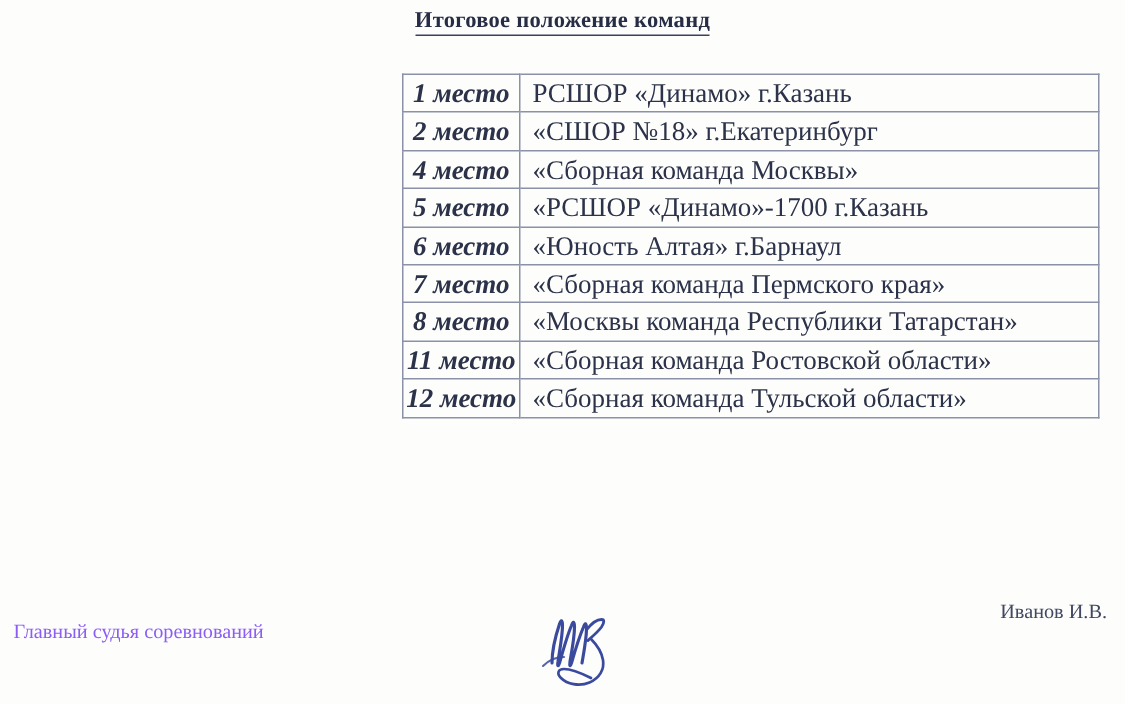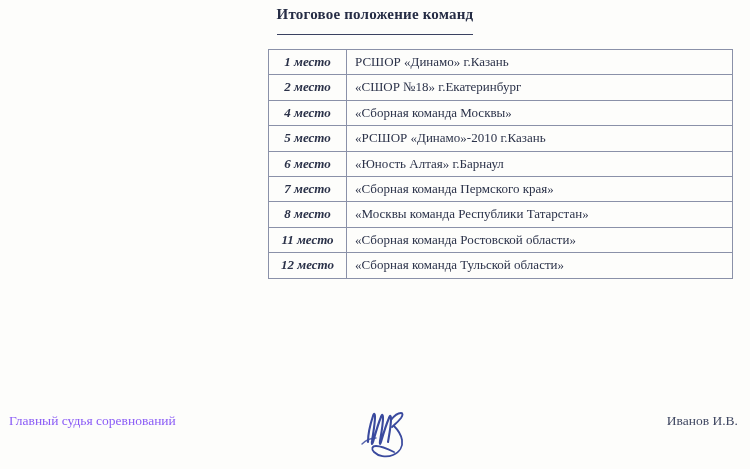--- a/index.html
+++ b/index.html
@@ -30,37 +30,37 @@
     top: 6px;
     width: 750px;
     text-align: center;
     font-size: 15px;
     font-weight: bold;
     letter-spacing: 0.2px;
     color: #262d45;
   }
   .doc-title span {
     border-bottom: 1.5px solid #3a4160;
-    padding-bottom: 12px;
+    padding-bottom: 1px;
   }
 
   
   .results-table {
     position: absolute;
     left: 268px;
     top: 49px;
     width: 454px;
     border-collapse: collapse;
     table-layout: fixed;
   }
   .results-table td {
     border: 1px solid #8a91a8;
     height: 24.4px;
     padding: 0 0 0 8px;
-    font-size: 13px;
+    font-size: 18px;
     line-height: 24.4px;
     color: #2b3249;
     white-space: nowrap;
     overflow: hidden;
   }
   .col-place {
     width: 77px;
     text-align: center;
     font-style: italic;
     font-weight: bold;
@@ -76,21 +76,21 @@
   .footer-left {
     position: absolute;
     left: 9px;
     top: 413px;
     font-size: 13.5px;
     color: #8b5cf6;
   }
   .footer-right {
     position: absolute;
     right: 12px;
-    top: 413px;
+    top: 400px;
     font-size: 13.5px;
     color: #404862;
   }
   .signature {
     position: absolute;
     left: 338px;
     top: 396px;
     width: 100px;
     height: 66px;
   }
@@ -118,21 +118,21 @@
         <tr>
           <td class="col-place">2 место</td>
           <td class="col-team">«СШОР №18» г.Екатеринбург</td>
         </tr>
         <tr>
           <td class="col-place">4 место</td>
           <td class="col-team">«Сборная команда Москвы»</td>
         </tr>
         <tr>
           <td class="col-place">5 место</td>
-          <td class="col-team">«РСШОР «Динамо»-2010 г.Казань</td>
+          <td class="col-team">«РСШОР «Динамо»-1700 г.Казань</td>
         </tr>
         <tr>
           <td class="col-place">6 место</td>
           <td class="col-team">«Юность Алтая» г.Барнаул</td>
         </tr>
         <tr>
           <td class="col-place">7 место</td>
           <td class="col-team">«Сборная команда Пермского края»</td>
         </tr>
         <tr>

